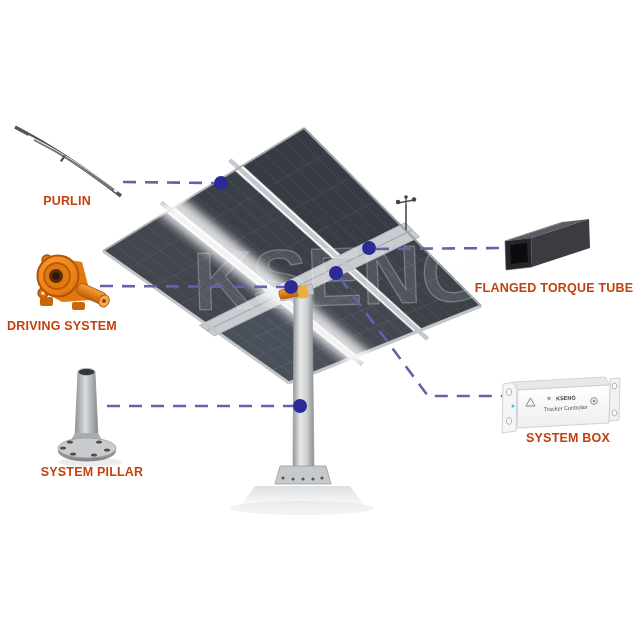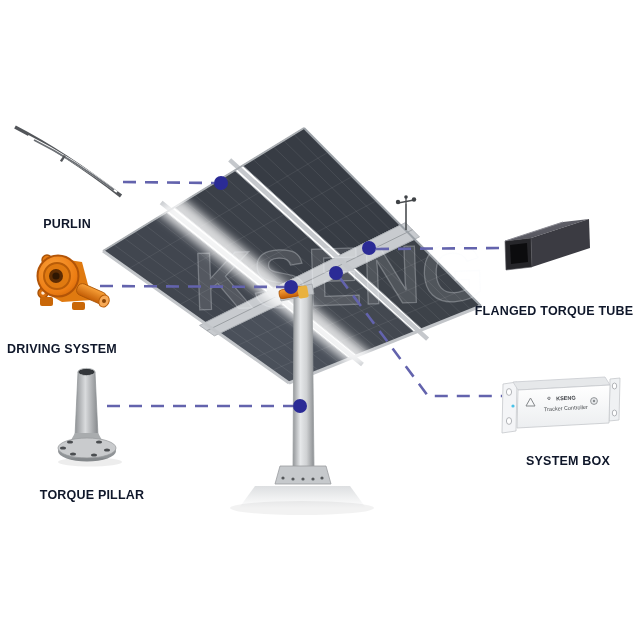--- a/index.html
+++ b/index.html
@@ -1,19 +1,19 @@
 <!DOCTYPE html>
 <html><head>
 <meta charset="utf-8">
 <style>
   html,body{margin:0;padding:0;background:#fff;}
   .stage{position:relative;width:640px;height:640px;background:#ffffff;overflow:hidden;
          font-family:"Liberation Sans",sans-serif;}
-  .lbl{position:absolute;font:700 12.5px "Liberation Sans",sans-serif;color:#0f172a;
-       white-space:nowrap;transform:translate(-50%,-50%);letter-spacing:.2px;margin-top:23px;}
+  .lbl{position:absolute;font:700 12.5px "Liberation Sans",sans-serif;color:#c2410c;
+       white-space:nowrap;transform:translate(-50%,-50%);letter-spacing:.2px;}
   svg{position:absolute;left:0;top:0;}
 </style>
 </head>
 <body>
 
 <div class="stage">
 <svg width="640" height="640" viewBox="0 0 640 640">
   <defs>
     <linearGradient id="pillarG" x1="0" y1="0" x2="1" y2="0">
       <stop offset="0" stop-color="#94979a"></stop>
@@ -236,16 +236,16 @@
     <circle cx="594" cy="401" r="3.4" fill="#e8eaec" stroke="#888b8e" stroke-width="0.9"></circle>
     <circle cx="594" cy="401" r="1.2" fill="#888b8e"></circle>
     <text x="547" y="400" font-size="4.5" fill="#3a3d42" transform="rotate(-3 547 400)">⚙</text>
     <text x="566" y="400" font-size="5.5" font-weight="700" fill="#3a3d42" text-anchor="middle" transform="rotate(-3 566 400)">KSENG</text>
     <text x="566" y="410" font-size="5.5" fill="#4a4d50" text-anchor="middle" transform="rotate(-3 566 410)">Tracker Controller</text>
   </g>
 </svg>
 
   <div class="lbl" style="left:67px;top:201px">PURLIN</div>
   <div class="lbl" style="left:62px;top:326px">DRIVING SYSTEM</div>
-  <div class="lbl" style="left:92px;top:472px">TORQUE PILLAR</div>
+  <div class="lbl" style="left:92px;top:472px">SYSTEM PILLAR</div>
   <div class="lbl" style="left:554px;top:288px">FLANGED TORQUE TUBE</div>
   <div class="lbl" style="left:568px;top:438px">SYSTEM BOX</div>
 </div>
 
 </body></html>

